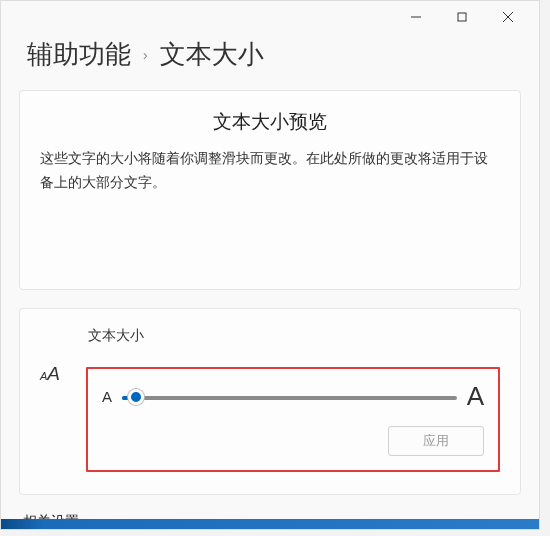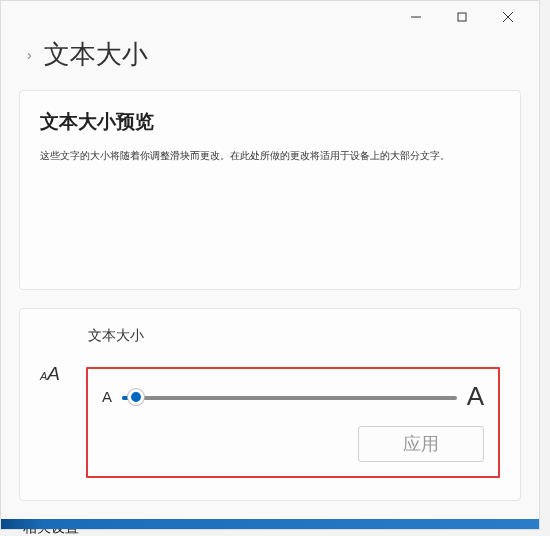--- a/index.html
+++ b/index.html
@@ -54,26 +54,27 @@
       border: 1px solid #e5e5e5;
       border-radius: 4px;
       padding: 18px 20px;
       margin-bottom: 18px;
     }
     .preview-card {
       min-height: 200px;
     }
     .preview-title {
       font-size: 19px;
-      font-weight: 700;
+      font-weight: 400;
       color: #222;
       margin-bottom: 12px;
+      text-align: center;
     }
     .preview-text {
-      font-size: 10px;
+      font-size: 14px;
       color: #333;
       line-height: 1.7;
     }
     .slider-card {
       padding: 18px 20px 22px 20px;
     }
     .slider-row {
       display: flex;
       align-items: flex-start;
     }
@@ -143,22 +144,22 @@
       box-shadow: 0 0 0 1px #b8b8b8;
     }
     .apply-row {
       display: flex;
       justify-content: flex-end;
     }
     .apply-btn {
       border: 1px solid #d0d0d0;
       background: #fcfcfc;
       color: #9a9a9a;
-      font-size: 18px;
-      padding: 5px 44px;
+      font-size: 13px;
+      padding: 5px 34px;
       border-radius: 3px;
     }
     .section-header {
       font-size: 14px;
       font-weight: 500;
       color: #222;
       margin: 12px 4px 10px 4px;
     }
     .taskbar {
       position: absolute;
@@ -187,20 +188,21 @@
     </div>
     <div class="win-btn">
       <svg width="10" height="10" viewBox="0 0 10 10">
           <line x1="0" y1="0" x2="10" y2="10" stroke="#333" stroke-width="1"></line>
           <line x1="10" y1="0" x2="0" y2="10" stroke="#333" stroke-width="1"></line>
         </svg>
     </div>
   </div>
 
   <div class="breadcrumb">
+    <span>辅助功能</span>
     <span class="chev">›</span>
     <span>文本大小</span>
   </div>
 
   <div class="content">
 
     <div class="card preview-card">
       <div class="preview-title">文本大小预览</div>
       <div class="preview-text">这些文字的大小将随着你调整滑块而更改。在此处所做的更改将适用于设备上的大部分文字。</div>
     </div>

